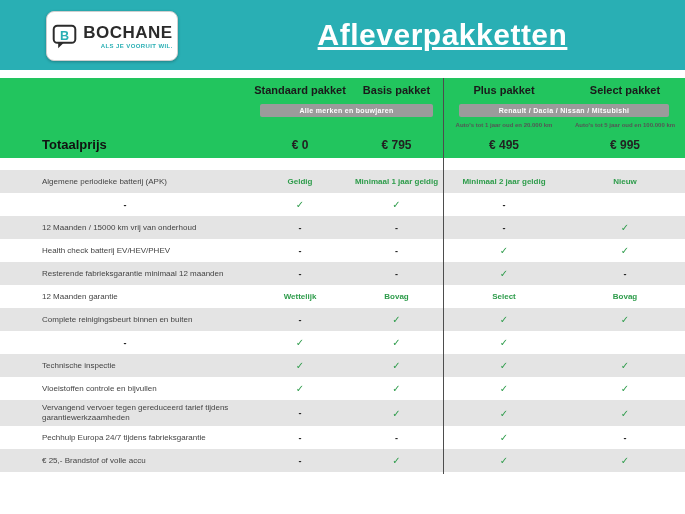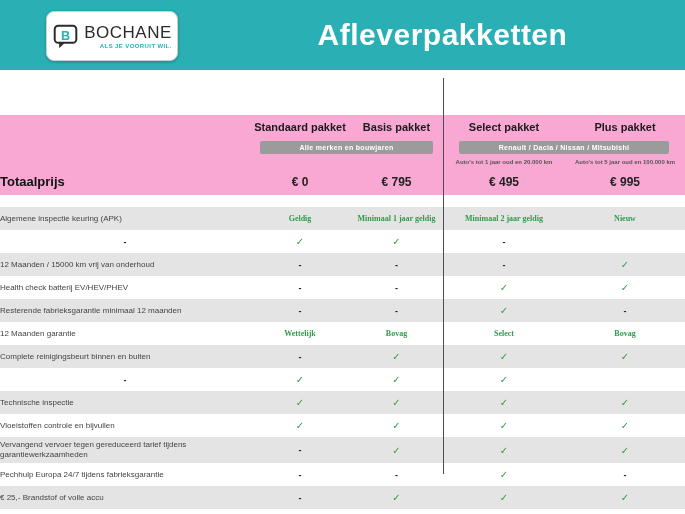--- a/index.html
+++ b/index.html
@@ -9,59 +9,60 @@
     background: #ffffff;
     font-family: "Liberation Sans", "DejaVu Sans", sans-serif;
   }
   
   .topbar { height: 70px; background: #29afb4; position: relative; }
   .title {
     position: absolute; top: 50%; left: 225px; right: 25px;
     transform: translateY(-50%);
     text-align: center; color: #ffffff; font-size: 30px; font-weight: bold;
     letter-spacing: 0.5px;
+    text-decoration: underline;
   }
   .logo-box {
     position: absolute; left: 46px; top: 11px; width: 132px; height: 50px;
     background: #ffffff; border: 1px solid #cfcfcf; border-radius: 8px;
     box-shadow: 0 1px 3px rgba(0,0,0,.25);
     display: flex; align-items: center; justify-content: center; gap: 5px;
   }
   .logo-text-wrap { display: flex; flex-direction: column; }
-  .logo-name { font-size: 17px; font-weight: normal; color: #2b2b2b; letter-spacing: .5px; line-height: 1; }
+  .logo-name { font-size: 17px; font-weight: bold; color: #2b2b2b; letter-spacing: .5px; line-height: 1; }
   .logo-tagline { font-size: 6px; color: #29afb4; font-weight: bold; letter-spacing: .4px; margin-top: 2px; align-self: flex-end; }
   
   .grid-row { display: grid; grid-template-columns: 250px 100px 93px 122px 120px; align-items: center; }
   .cell { text-align: center; }
-  .label-cell { text-align: left; padding-right: 8px; }
+  .label-cell { text-align: left; padding-left: 42px; padding-right: 8px; }
   
   .gap-sm { height: 8px; background: #fff; }
   .gap-md { height: 12px; background: #fff; }
-  .head-band { background: #f9a8d4; margin-top: 37px; }
+  .head-band { background: #22c55e; }
   .colheads { height: 24px; }
   .col-head { font-size: 11px; font-weight: bold; color: #1a1a1a; }
   .badges-row { height: 16px; }
   .badge {
     background: #9b9b9b; color: #ffffff; font-size: 7px; font-weight: bold;
     text-align: center; border-radius: 2px; padding: 3px 0; letter-spacing: .3px;
   }
   .badge-left  { grid-column: 2 / 4; margin: 0 10px; }
   .badge-right { grid-column: 4 / 6; margin: 0 16px; }
   .subs-row { height: 13px; }
   .sub { font-size: 6px; font-weight: bold; color: #555; text-align: center; }
   .total-row { height: 27px; }
   .total-label { font-size: 13px; font-weight: bold; color: #111; }
   .total-val { font-size: 12px; font-weight: bold; color: #222; }
   
   .feature-row { min-height: 23px; background: #ffffff; }
   .feature-row.shade { background: #e4e4e4; }
   .row-label { font-size: 8px; color: #444; line-height: 1.25; padding-top: 3px; padding-bottom: 3px; }
   .row-cell.dash  { font-size: 9px; font-weight: bold; color: #222; }
   .row-cell.check { font-size: 10px; font-weight: bold; color: #2e9c4b; }
-  .row-cell.green-text { font-size: 8px; font-weight: bold; color: #2e9c4b; font-family: Liberation Serif, serif; }
+  .row-cell.green-text { font-size: 8px; font-weight: bold; color: #2e9c4b; }
   
   .divider { position: absolute; left: 443px; top: 78px; bottom: 40px; width: 1px; background: #4d4d4d; }
 </style>
 </head>
 <body>
 
 <div class="page">
 
   <div class="topbar">
     <div class="logo-box">
@@ -78,22 +79,22 @@
     <div class="title">Afleverpakketten</div>
   </div>
 
   <div class="gap-sm"></div>
 
   <div class="head-band">
     <div class="grid-row colheads">
       <div class="cell label-cell"></div>
       <div class="cell col-head">Standaard pakket</div>
       <div class="cell col-head">Basis pakket</div>
+      <div class="cell col-head">Plus pakket</div>
       <div class="cell col-head">Select pakket</div>
-      <div class="cell col-head">Plus pakket</div>
     </div>
     <div class="grid-row badges-row">
       <div></div>
       <div class="badge badge-left">Alle merken en bouwjaren</div>
       <div class="badge badge-right">Renault / Dacia / Nissan / Mitsubishi</div>
     </div>
     <div class="grid-row subs-row">
       <div></div>
       <div></div>
       <div></div>
@@ -106,21 +107,21 @@
       <div class="cell total-val">€ 795</div>
       <div class="cell total-val">€ 495</div>
       <div class="cell total-val">€ 995</div>
     </div>
   </div>
 
   <div class="gap-md"></div>
 
   <div>
       <div class="grid-row feature-row shade">
-      <div class="cell label-cell row-label">Algemene inspectie keuring (APK)</div>
+      <div class="cell label-cell row-label">Algemene periodieke batterij (APK)</div>
       <div class="cell row-cell green-text">Geldig</div>
       <div class="cell row-cell green-text">Minimaal 1 jaar geldig</div>
       <div class="cell row-cell green-text">Minimaal 2 jaar geldig</div>
       <div class="cell row-cell green-text">Nieuw</div>
     </div>
       <div class="grid-row feature-row">
       <div class="cell row-cell dash">-</div>
       <div class="cell row-cell check">✓</div>
       <div class="cell row-cell check">✓</div>
       <div class="cell row-cell dash">-</div>

